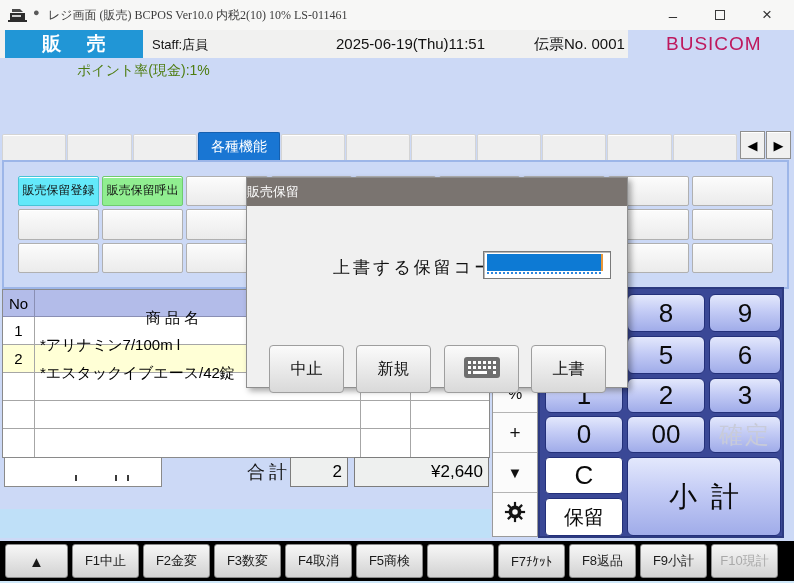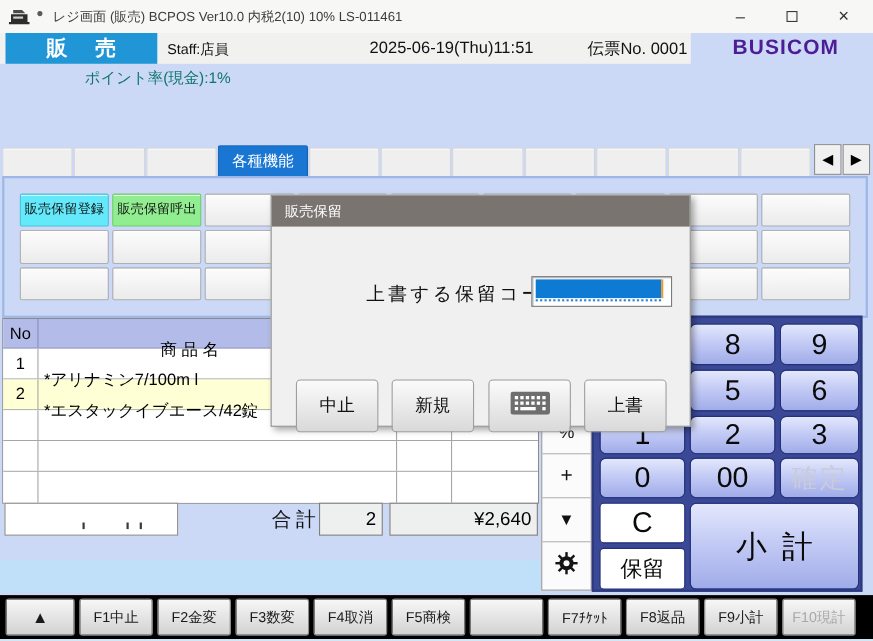--- a/index.html
+++ b/index.html
@@ -4,38 +4,38 @@
 <style>
   * { margin:0; padding:0; box-sizing:border-box; }
   html,body { width:794px; height:583px; }
   body { font-family:"Liberation Sans","DejaVu Sans",sans-serif; overflow:hidden; }
   #stage { position:relative; width:794px; height:583px; background:#ccd9f6; }
 
   
   .titlebar { position:absolute; left:0; top:0; width:794px; height:30px; background:#f7f7f6; }
   .app-icon { position:absolute; left:8px; top:7px; }
   .status-dot { position:absolute; left:33px; top:6px; font-size:11px; color:#5a5a5a; }
-  .title-text { position:absolute; left:48px; top:7px; font-size:12px; color:#3c3c3c; white-space:nowrap; }
+  .title-text { position:absolute; left:48px; top:7px; font-size:12px; color:#3c3c3c; white-space:nowrap;font-family:Liberation Serif, serif; }
   .winbtn { position:absolute; top:0; width:46px; height:30px; display:flex; align-items:center; justify-content:center; color:#333; font-size:15px; }
   .winbtn.min { left:650px; }
   .winbtn.max { left:697px; }
   .winbtn.close { left:744px; font-size:17px; }
   .max-box { width:10px; height:10px; border:1px solid #3a3a3a; display:inline-block; }
 
   
   .header { position:absolute; left:0; top:30px; width:628px; height:28px; background:#f1f1f0; }
   .mode-block { position:absolute; left:5px; top:0; width:138px; height:28px; background:#2196d6; color:#fff;
     font-size:19px; font-weight:bold; letter-spacing:10px; display:flex; align-items:center; justify-content:center; padding-left:10px; }
   .staff { position:absolute; left:152px; top:6px; font-size:13px; color:#111; }
   .datetime { position:absolute; left:336px; top:5px; font-size:15px; color:#111; }
   .slip { position:absolute; left:534px; top:5px; font-size:15px; color:#111; }
-  .brand { position:absolute; left:666px; top:3px; font-size:19px; font-weight:bold; color:#4c1d95; letter-spacing:1px; }
-
-  
-  .notice { position:absolute; left:77px; top:62px; font-size:14px; color:#0f766e; }
+  .brand { position:absolute; left:666px; top:3px; font-size:19px; font-weight:normal; color:#be185d; letter-spacing:1px; }
+
+  
+  .notice { position:absolute; left:77px; top:62px; font-size:14px; color:#4d7c0f; }
 
   
   .tabbar { position:absolute; left:2px; top:134px; width:735px; height:27px; display:flex; gap:1px; }
   .tab { flex:1; background:#efefef; border:1px solid #d4d4d4; border-bottom:none; border-radius:2px 2px 0 0;
     box-shadow:inset 0 1px 0 #ffffff; }
   .tab.selected { flex:0 0 82px; background:#1976d3; border-color:#1560b0; color:#fff; font-size:14px;
     display:flex; align-items:center; justify-content:center; margin-top:-2px; box-shadow:none; }
   .tab-arrow { position:absolute; top:131px; width:25px; height:28px; background:#f0f0f0; border:1px solid #8f8f8f;
     display:flex; align-items:center; justify-content:center; font-size:13px; color:#000; box-shadow:inset 0 1px 0 #fff; }
   .tab-arrow.left { left:740px; }
@@ -87,21 +87,21 @@
     border:1px solid #23307a; border-radius:6px; display:flex; align-items:center; justify-content:center;
     font-size:26px; color:#0a0a0a; }
   .kp.white { background:#fff; border-radius:4px; }
   .kp.disabled { color:#c8cbd9; font-size:24px; letter-spacing:2px; }
   .kp.subtotal { font-size:28px; letter-spacing:0.5em; padding-left:0.5em; }
   .kp.holdkey { font-size:20px; }
 
   
   .dialog { position:absolute; left:246px; top:177px; width:382px; height:211px; background:#f0f0f0; border:1px solid #8f8f8f;
     box-shadow:3px 3px 6px rgba(0,0,0,0.35); z-index:20; }
-  .dialog-title { height:28px; background:#7a7470; color:#fff; font-size:13px; display:flex; align-items:center; padding-left:12px; }
+  .dialog-title { height:28px; background:#7a7470; color:#fff; font-size:13px; display:flex; align-items:center; }
   .dialog-label { position:absolute; left:40px; top:78px; font-size:17px; letter-spacing:3px; color:#111;margin-left:46px; }
   .hold-input { position:absolute; left:236px; top:73px; width:128px; height:28px; background:#fff; border:1px solid #7a7a7a;
     box-shadow:inset 1px 1px 0 #b8b8b8; }
   .hold-sel { position:absolute; left:3px; top:2px; right:9px; bottom:7px; background:#0d7ad4; }
   .hold-caret { position:absolute; right:7px; top:2px; width:2px; bottom:7px; background:#e8973a; }
   .hold-dots { position:absolute; left:3px; right:9px; bottom:4px; border-bottom:2px dotted #2f87dd; }
   .dbtn { position:absolute; top:167px; width:75px; height:48px; background:linear-gradient(180deg,#fbfbfb,#d9d9d9);
     border:1px solid #9e9e9e; border-radius:4px; font-size:16px; color:#111; display:flex; align-items:center; justify-content:center; }
   .dbtn.cancel { left:22px; } .dbtn.new { left:109px; } .dbtn.kbd { left:197px; } .dbtn.ovw { left:284px; }
 

